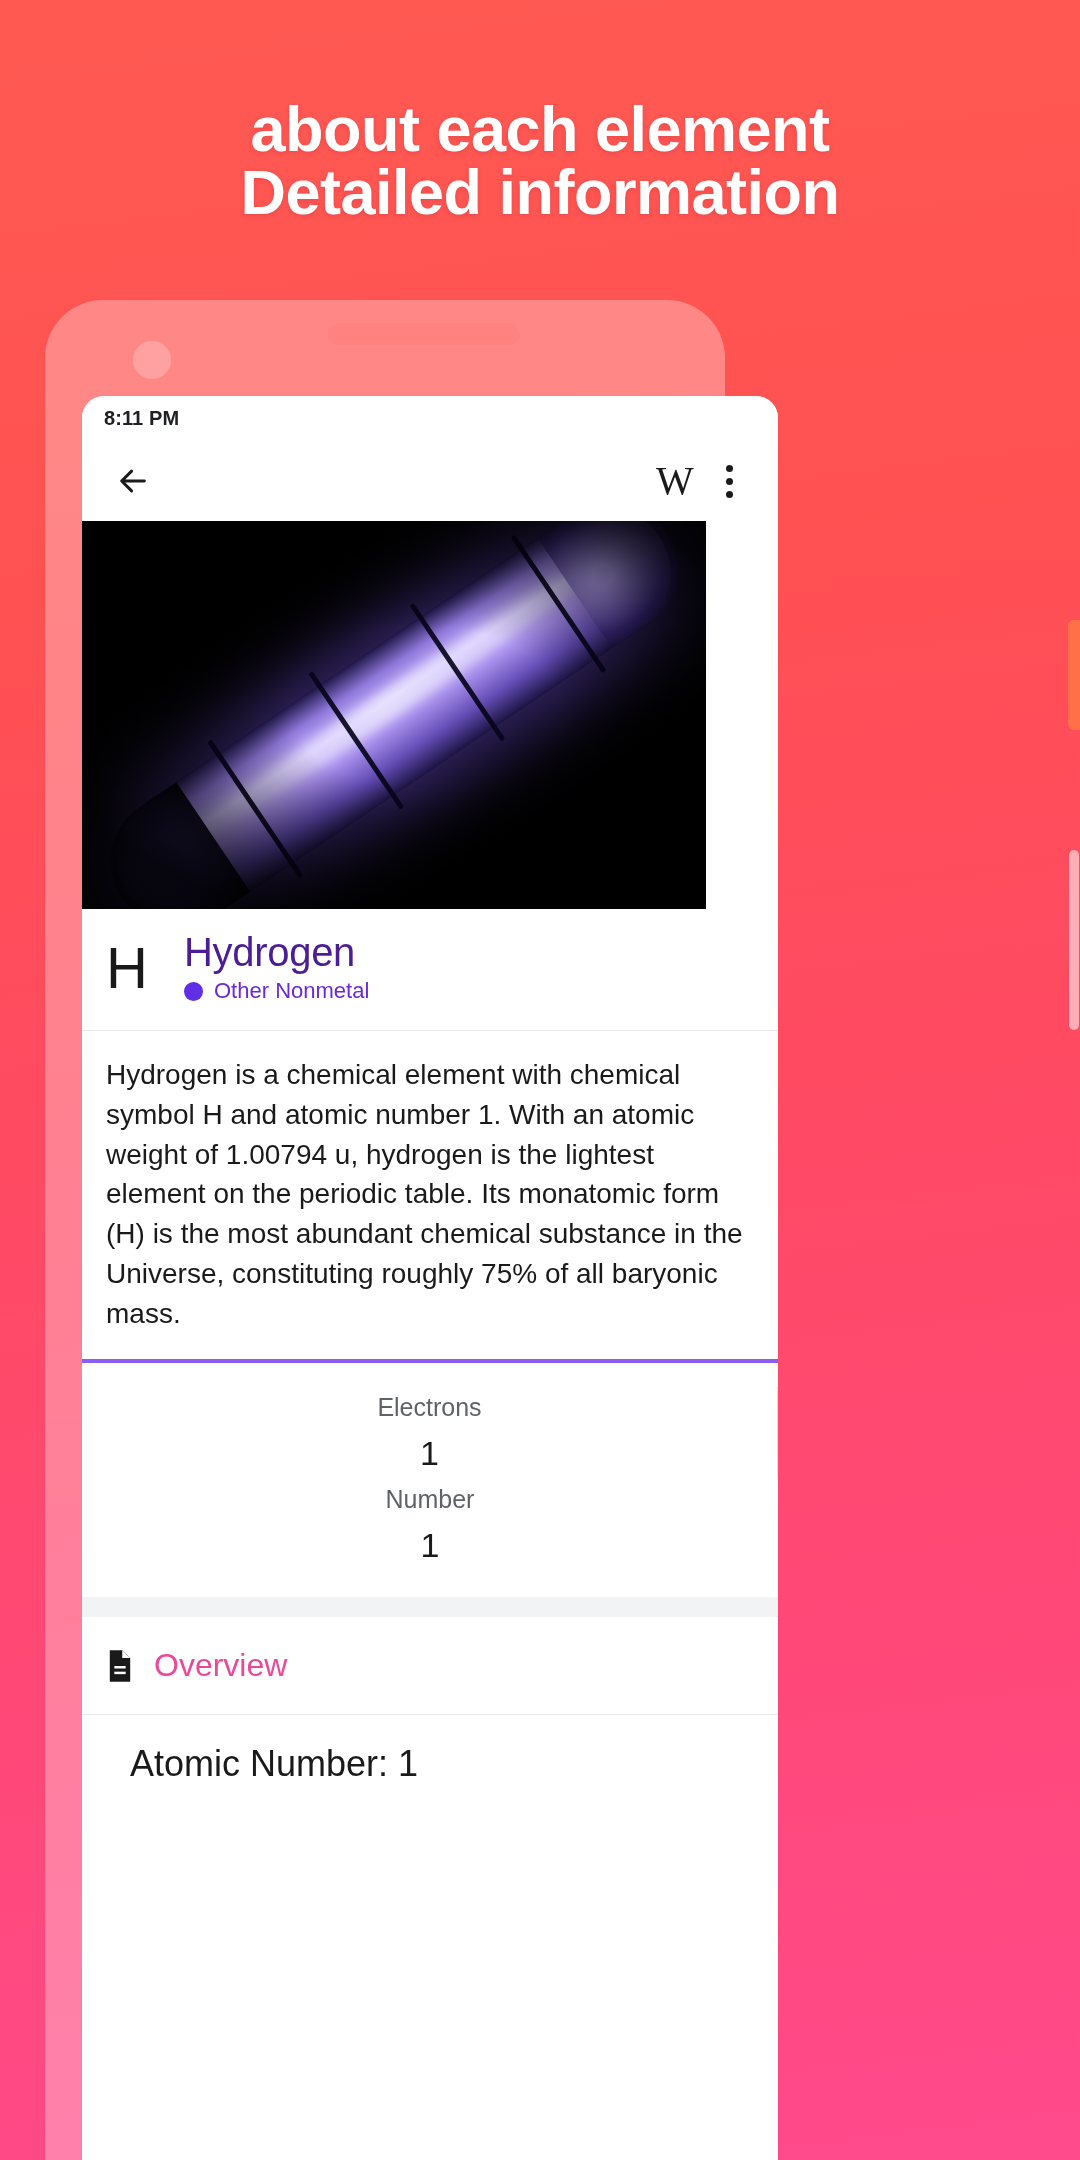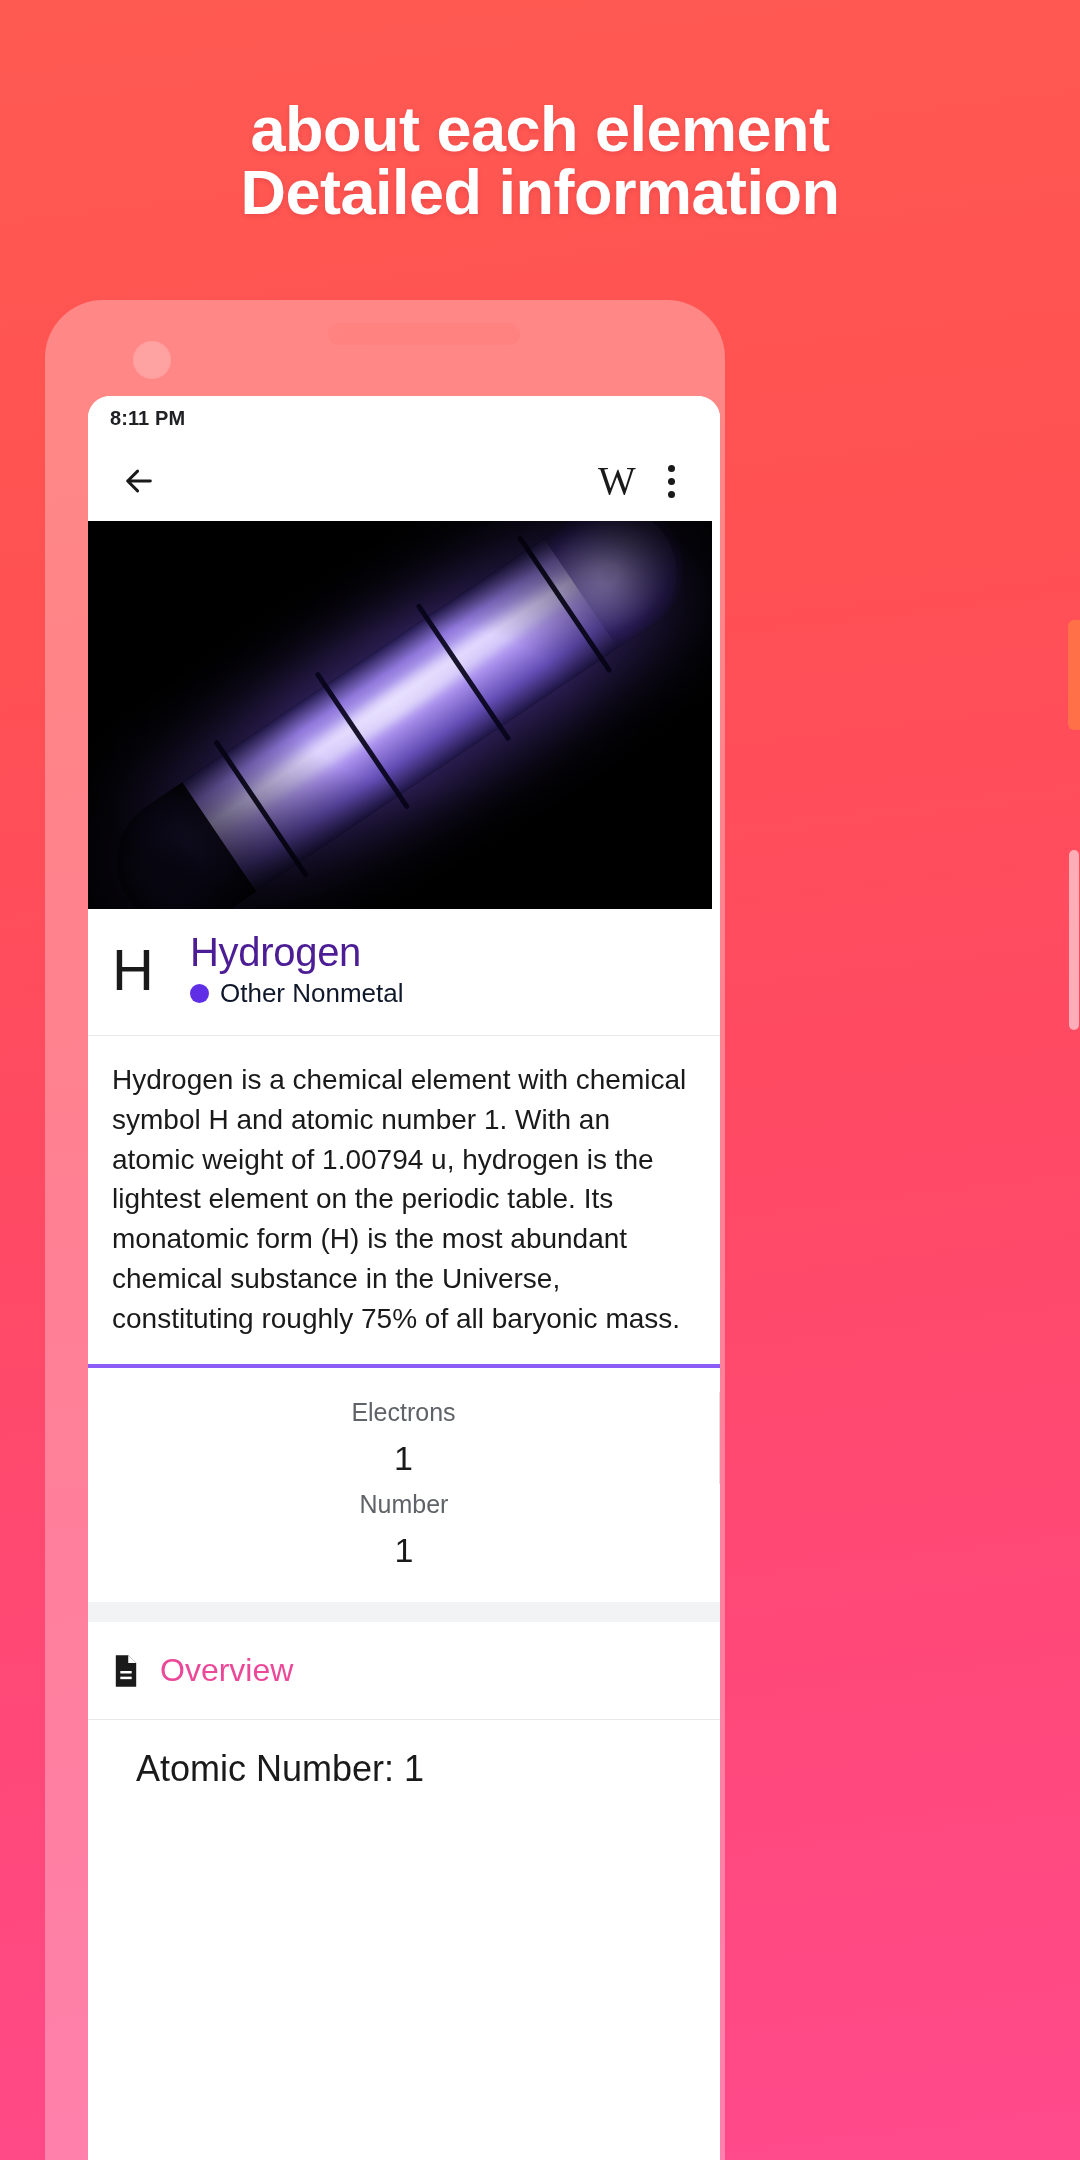--- a/index.html
+++ b/index.html
@@ -57,22 +57,22 @@
   }
   .stripe-b {
     position: absolute; right: 1px; top: 850px;
     width: 10px; height: 180px; border-radius: 6px;
     background: rgba(255,255,255,0.55);
   }
 
   
   .screen {
     position: absolute;
-    left: 88px; top: 396px;
-    width: 632px; height: 1764px;
+    left: 82px; top: 396px;
+    width: 696px; height: 1764px;
     background: #FFFFFF;
     border-radius: 22px 22px 0 0;
     overflow: hidden;
   }
 
   .statusbar {
     height: 45px;
     display: flex; align-items: center;
     padding: 0 0 0 22px;
     background: #FFFFFF;
@@ -164,21 +164,21 @@
     line-height: 1; width: 78px; letter-spacing: -1px;
   }
   .el-name {
     font-size: 40px; font-weight: 400; color: #4c1d95; line-height: 1.08;
     letter-spacing: -0.3px;
   }
   .el-cat {
     display: flex; align-items: center; gap: 11px; margin-top: 4px;
   }
   .cat-dot { width: 19px; height: 19px; border-radius: 50%; background: #5F2EE5; display: block; flex: 0 0 auto; }
-  .cat-label { font-size: 26px; color: #0f172a; }
+  .cat-label { font-size: 22px; color: #6d28d9; }
 
   
   .desc {
     padding: 24px 24px 26px 24px;
     font-size: 28px; line-height: 1.42; color: #1A1A1A;
     border-bottom: 4px solid #8b5cf6;
   }
 
   
   .stats {

